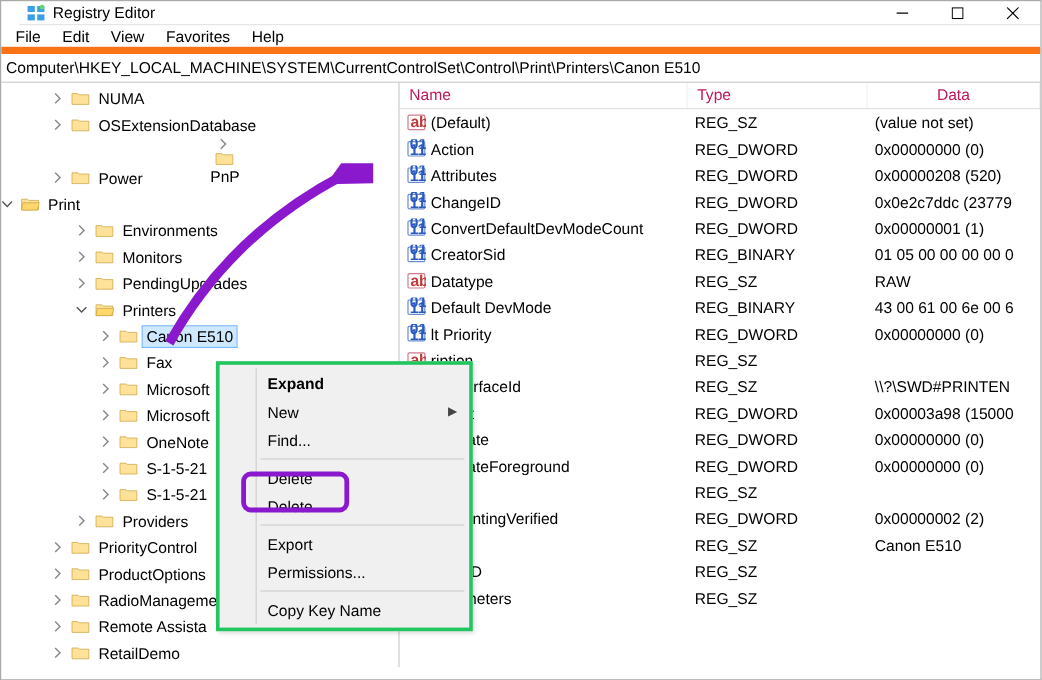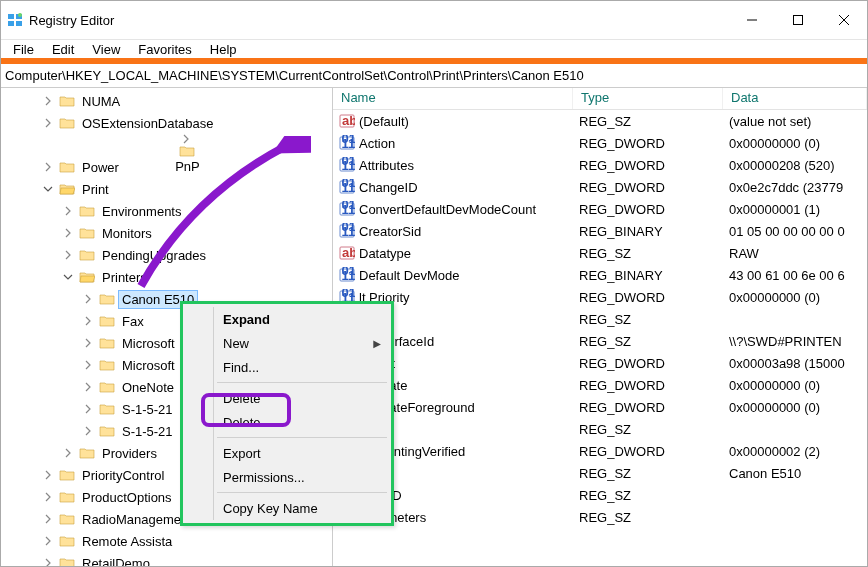--- a/index.html
+++ b/index.html
@@ -1,37 +1,37 @@
 <!DOCTYPE html>
 <html><head>
 <meta charset="utf-8">
 <style>
 * { box-sizing: border-box; margin: 0; padding: 0; font-family: "Segoe UI", Tahoma, sans-serif; font-size: 13px; }
 body { width: 868px; height: 567px; background: #fff; overflow: hidden; position: relative; border: 1px solid #aaa; }
-.titlebar { height: 39px; display: flex; align-items: center; padding-left: 6px; border-bottom: 1px solid #e5e5e5; }
+.titlebar { height: 20px; display: flex; align-items: center; padding-left: 6px; border-bottom: 1px solid #e5e5e5; margin-left: 15px; }
 .titlebar .appicon { width: 16px; height: 16px; margin-right: 6px; }
 .titlebar .title { flex: 1; }
 .winbtns { display: flex; }
 .winbtn { width: 46px; height: 30px; display: flex; align-items: center; justify-content: center; }
 .menubar { height: 24px; display: flex; align-items: center; gap: 2px; padding-left: 4px; border-bottom: 6px solid #f97316; }
 .menubar span { padding: 2px 8px; }
 .addressbar { height: 24px; display: flex; align-items: center; padding: 0 4px; border-bottom: 1px solid #ccc; font-size: 13px; white-space: nowrap; overflow: hidden; }
 .workspace { display: flex; height: calc(567px - 30px - 24px - 24px - 2px); }
 .tree { width: 332px; overflow: hidden; border-right: 1px solid #ccc; padding-top: 2px; font-size: 14px; }
 .tree-row { display: flex; align-items: center; height: 22px; white-space: nowrap; }
 .tree-row .chev { width: 14px; text-align: center; color: #555; font-size: 10px; }
 .tree-row .fld { width: 16px; height: 14px; margin: 0 4px 0 2px; }
 .tree-row .lbl { padding: 1px 3px; }
 .tree-row.selected .lbl { background: #cde8ff; outline: 1px solid #7abaff; }
 .list { flex: 1; overflow: hidden; }
 .list-head { display: flex; height: 22px; border-bottom: 1px solid #e3e3e3; }
-.list-head div { padding: 2px 8px; color: #0f766e; border-right: 1px solid #f0f0f0; }
+.list-head div { padding: 2px 8px; color: #be185d; border-right: 1px solid #f0f0f0; }
 .col-name { width: 240px; }
 .col-type { width: 150px; }
-.col-data { flex: 1; }
+.col-data { flex: 1; text-align: center; }
 .list-body { }
 .list-row { display: flex; height: 22px; align-items: center; white-space: nowrap; }
 .list-row .icon { width: 16px; height: 16px; margin: 0 4px 0 6px; }
 .list-row .nm { width: 216px; overflow: hidden; text-overflow: clip; }
 .list-row .tp { width: 150px; padding-left: 4px; }
 .list-row .dt { flex: 1; padding-left: 4px; overflow: hidden; }
 .ctxmenu { position: absolute; left: 179px; top: 300px; width: 214px; background: #f0f0f0; border: 3px solid #22c55e; box-shadow: 2px 2px 4px rgba(0,0,0,.15); padding: 3px 2px; }
 .ctxmenu .gutter { position: absolute; top: 3px; bottom: 3px; left: 30px; width: 1px; background: #d0d0d0; }
 .ctxmenu-item { display: flex; align-items: center; height: 24px; padding-left: 38px; }
 .ctxmenu-item.bold { font-weight: 700; }
@@ -132,21 +132,21 @@
             <path d="M3 1 L7 5 L3 9" fill="none" stroke="#888" stroke-width="1.2"></path>
           </svg>
         </span>
         <span class="fld">
           <svg width="16" height="14" viewBox="0 0 16 14">
             <path d="M1 3 L6 3 L7 4 L15 4 L15 12 L1 12 Z" fill="#ffe29a" stroke="#caa23e" stroke-width="0.6"></path>
           </svg>
         </span>
         <span class="lbl">Power</span>
       </div>
-      <div class="tree-row" style="padding-left: 42px;">
+      <div class="tree-row" style="">
         <span class="chev">
           <svg width="10" height="10">
             <path d="M1 3 L5 7 L9 3" fill="none" stroke="#555" stroke-width="1.2"></path>
           </svg>
         </span>
         <span class="fld">
           <svg width="16" height="14" viewBox="0 0 16 14">
             <path d="M1 3 L6 3 L7 4 L15 4 L15 12 L1 12 Z" fill="#ffe29a" stroke="#caa23e" stroke-width="0.6"></path>
             <path d="M2 6 L16 6 L14 12 L1 12 Z" fill="#ffd76a" stroke="#caa23e" stroke-width="0.6"></path>
           </svg>

